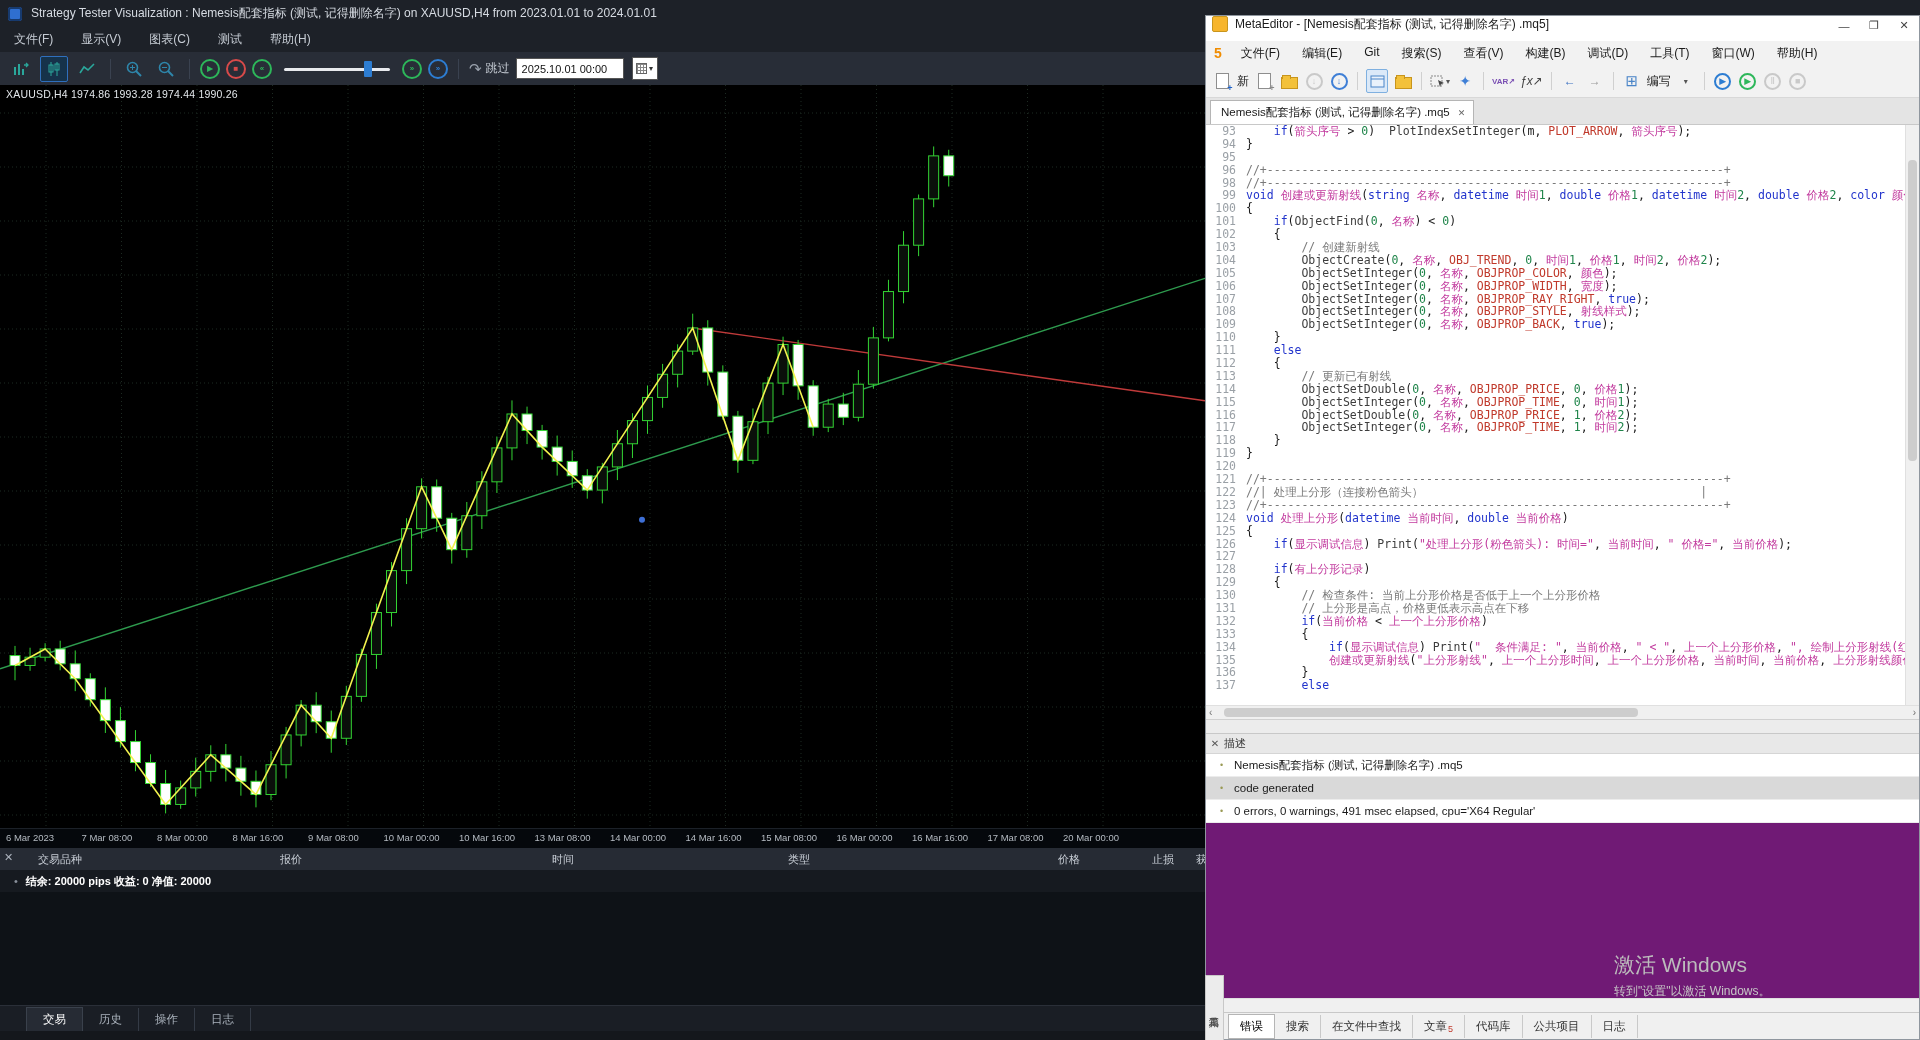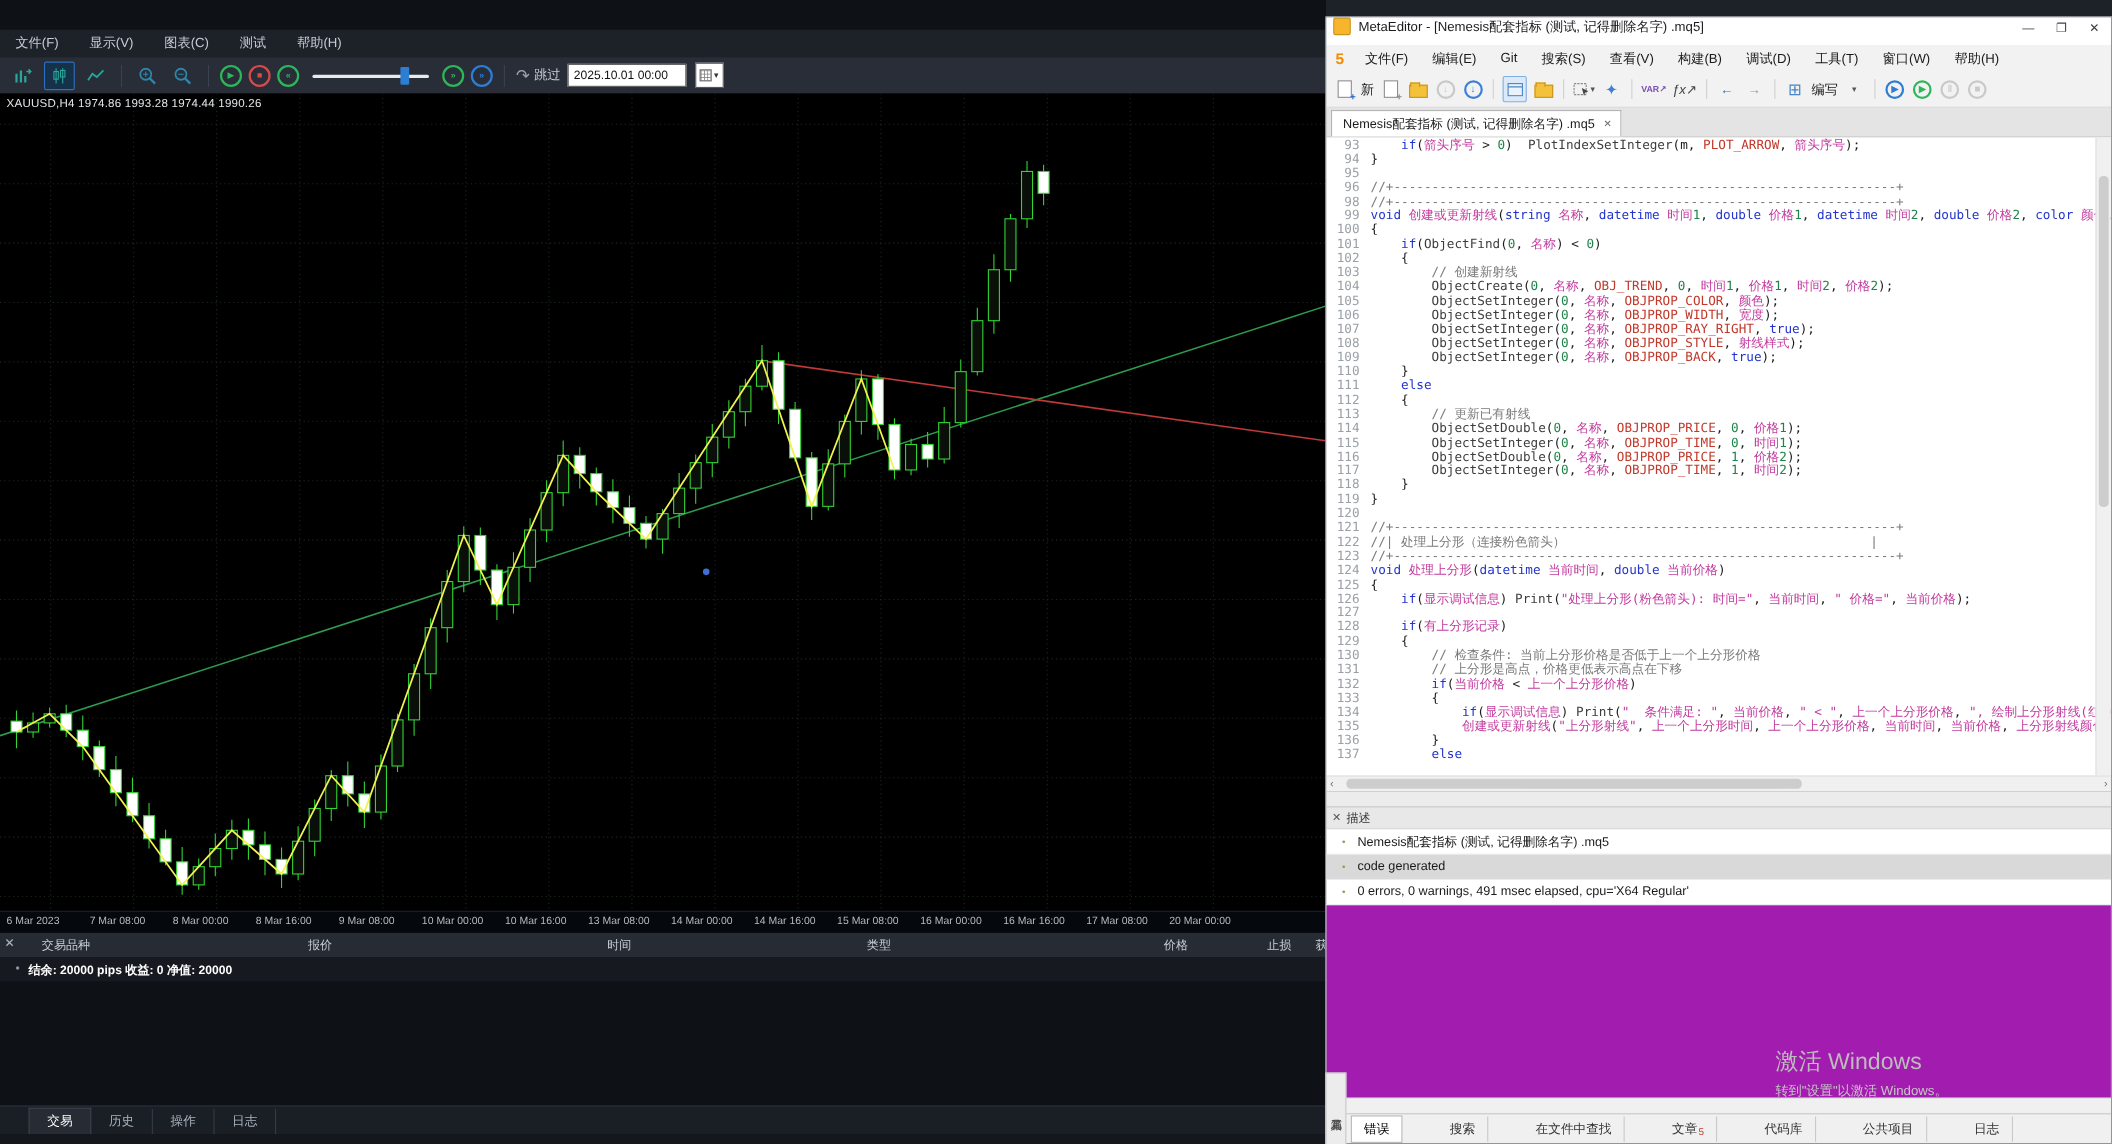--- a/index.html
+++ b/index.html
@@ -99,41 +99,45 @@
   .me-hscroll .thumb{position:absolute;left:18px;top:2px;height:9px;width:58%;background:#cdcdcd;border-radius:4px;}
   .hs-arrow{position:absolute;top:0;color:#707070;font-size:10px;line-height:13px;}
   .me-splitter{height:13px;background:#ececec;border-top:1px solid #d0d0d0;flex:0 0 auto;}
   .tb-header{height:19px;background:#e8e8e8;border-top:1px solid #c8c8c8;border-bottom:1px solid #d5d5d5;
              display:flex;align-items:center;font-size:11px;color:#333;flex:0 0 auto;}
   .tb-header .closex{width:18px;text-align:center;color:#555;font-size:10px;}
   .tb-rows{flex:0 0 auto;background:#fff;}
   .tb-row{height:22px;display:flex;align-items:center;font-size:11.5px;border-bottom:1px solid #ececec;position:relative;}
   .tb-row.selected{background:#d9d9d9;}
   .tb-bullet{width:14px;margin-left:14px;color:#9a9a55;font-size:9px;}
-  .tb-white{flex:1;background:#a21caf;position:relative;}
+  .tb-white{flex:1;background:#701a75;position:relative;}
   .watermark{position:absolute;left:408px;top:128px;color:#bcbcbc;}
   .wm1{font-size:21px;} .wm2{font-size:12px;color:#c6c6c6;margin-top:4px;}
   .tb-scrollstrip{height:13px;background:#f0f0f0;border-top:1px solid #e0e0e0;position:relative;flex:0 0 auto;}
   .me-bottom-tabs{height:26px;background:#f0f0f0;border-top:1px solid #c8c8c8;display:flex;
-                  align-items:center;padding-left:22px;font-size:11.5px;flex:0 0 auto;position:relative;gap:32px;}
+                  align-items:center;padding-left:22px;font-size:11.5px;flex:0 0 auto;position:relative;}
   .me-btab{padding:4px 11px;color:#333;border-right:1px solid #c9c9c9;display:flex;align-items:flex-end;}
   .me-btab.active{background:#fff;border:1px solid #b5b5b5;color:#000;}
   .tab-badge{color:#c0392b;font-size:9px;margin-left:1px;}
   .side-vtab{position:absolute;left:1205px;top:975px;width:17px;height:65px;background:#ececec;
              border:1px solid #c8c8c8;writing-mode:vertical-rl;display:flex;align-items:center;
              justify-content:center;font-size:10.5px;color:#444;z-index:5;}
 </style>
 </head>
 <body>
 
 <div id="root">
 
   <div class="top-strip"></div>
 
   <div class="lt-win">
+    <div class="lt-titlebar">
+      <span class="lt-app-icon"></span>
+      <span>Strategy Tester Visualization : Nemesis配套指标 (测试, 记得删除名字)  on XAUUSD,H4 from 2023.01.01 to 2024.01.01</span>
+    </div>
     <div class="lt-menubar" id="lt-menu">
         <div class="menu-item">文件(F)</div>
         <div class="menu-item">显示(V)</div>
         <div class="menu-item">图表(C)</div>
         <div class="menu-item">测试</div>
         <div class="menu-item">帮助(H)</div>
       </div>
 
     <div class="lt-toolbar">
       <span class="ti">

